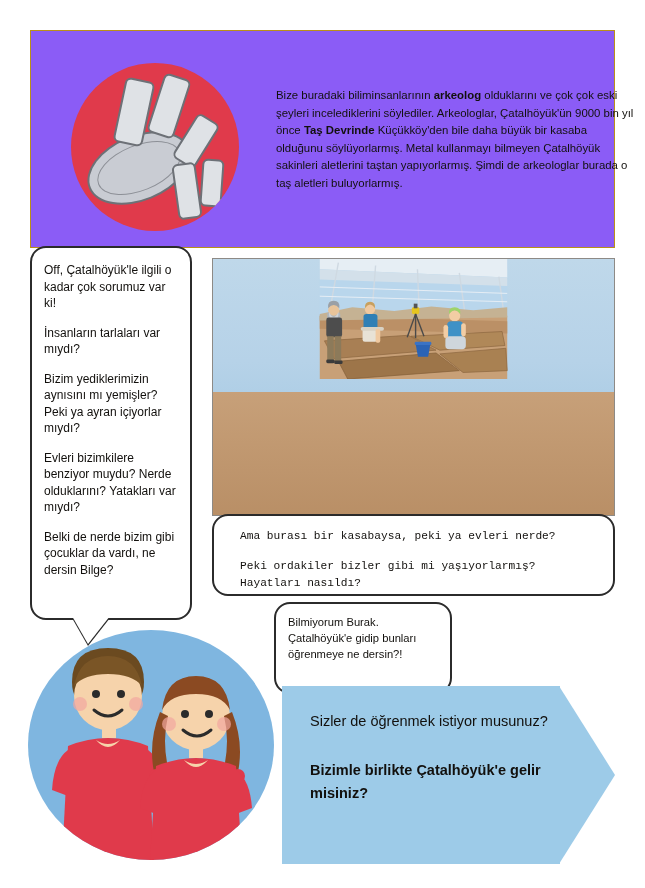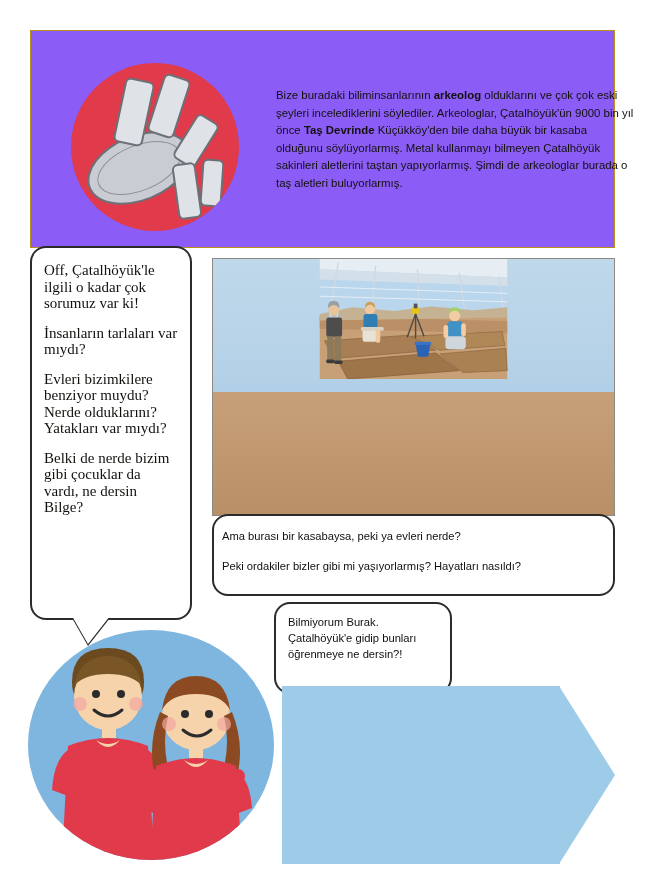--- a/index.html
+++ b/index.html
@@ -102,39 +102,39 @@
   }
   .balloon p {
     margin: 0 0 13px 0;
   }
   .balloon p:last-child { margin-bottom: 12px; }
 
   #balloon-left {
     left: 30px; top: 246px;
     width: 162px; height: 374px;
     padding: 14px 12px;
-    font-size: 15px;
+    font-size: 12px;
     line-height: 16.5px;
-    font-family: Liberation Serif, serif;
   }
   #balloon-left .tail {
     position: absolute;
     left: 40px; bottom: -26px;
     width: 0; height: 0;
     border-left: 16px solid transparent;
     border-right: 22px solid transparent;
     border-top: 28px solid #ffffff;
     filter: drop-shadow(0 2px 0 #2b2b2b);
   }
   #balloon-burak {
     left: 212px; top: 514px;
     width: 403px; height: 82px;
-    padding: 12px 8px;
+    padding: 12px 26px;
     font-size: 11.2px;
     line-height: 17px;
+    font-family: Liberation Mono, monospace;
   }
   #balloon-bilge {
     left: 274px; top: 602px;
     width: 178px; height: 92px;
     padding: 10px 12px;
     font-size: 11.2px;
     line-height: 16px;
   }
   #balloon-bilge .tail2 {
     position: absolute;
@@ -280,20 +280,21 @@
       <g>
         <path d="M206 182 l32 0 l-5 28 l-22 0 z" fill="#2a63b5"></path>
         <rect x="204" y="178" width="36" height="7" rx="3" fill="#3a73c5"></rect>
       </g>
     </svg>
   </div>
 
   <div class="balloon" id="balloon-left">
     <p>Off, Çatalhöyük'le ilgili o kadar çok sorumuz var ki!</p>
     <p>İnsanların tarlaları var mıydı?</p>
+    <p>Bizim yediklerimizin aynısını mı yemişler? Peki ya ayran içiyorlar mıydı?</p>
     <p>Evleri bizimkilere benziyor muydu? Nerde olduklarını? Yatakları var mıydı?</p>
     <p>Belki de nerde bizim gibi çocuklar da vardı, ne dersin Bilge?</p>
     <div class="tail"></div>
   </div>
 
   <div class="balloon" id="balloon-burak">
     <p>Ama burası bir kasabaysa, peki ya evleri nerde?</p>
     <p>Peki ordakiler bizler gibi mi yaşıyorlarmış? Hayatları nasıldı?</p>
   </div>
 
@@ -338,15 +339,19 @@
         <path d="M128 140 q-14 10 -16 38 l16 6z" fill="#e03a4b"></path>
         <path d="M208 140 q14 10 16 38 l-16 6z" fill="#e03a4b"></path>
         <path d="M156 130 q12 14 24 0 q-12 8 -24 0z" fill="#f6d3ab"></path>
       </g>
     </svg>
   </div>
 
   <div class="arrow-banner">
     <div class="body"></div>
     <div class="point"></div>
+    <div class="arrow-text">
+      <div>Sizler de öğrenmek istiyor musunuz?</div>
+      <div class="q2"><span>Bizimle birlikte </span><b>Çatalhöyük'e</b><span> gelir misiniz?</span></div>
+    </div>
   </div>
 
 </div>
 
 </body></html>

